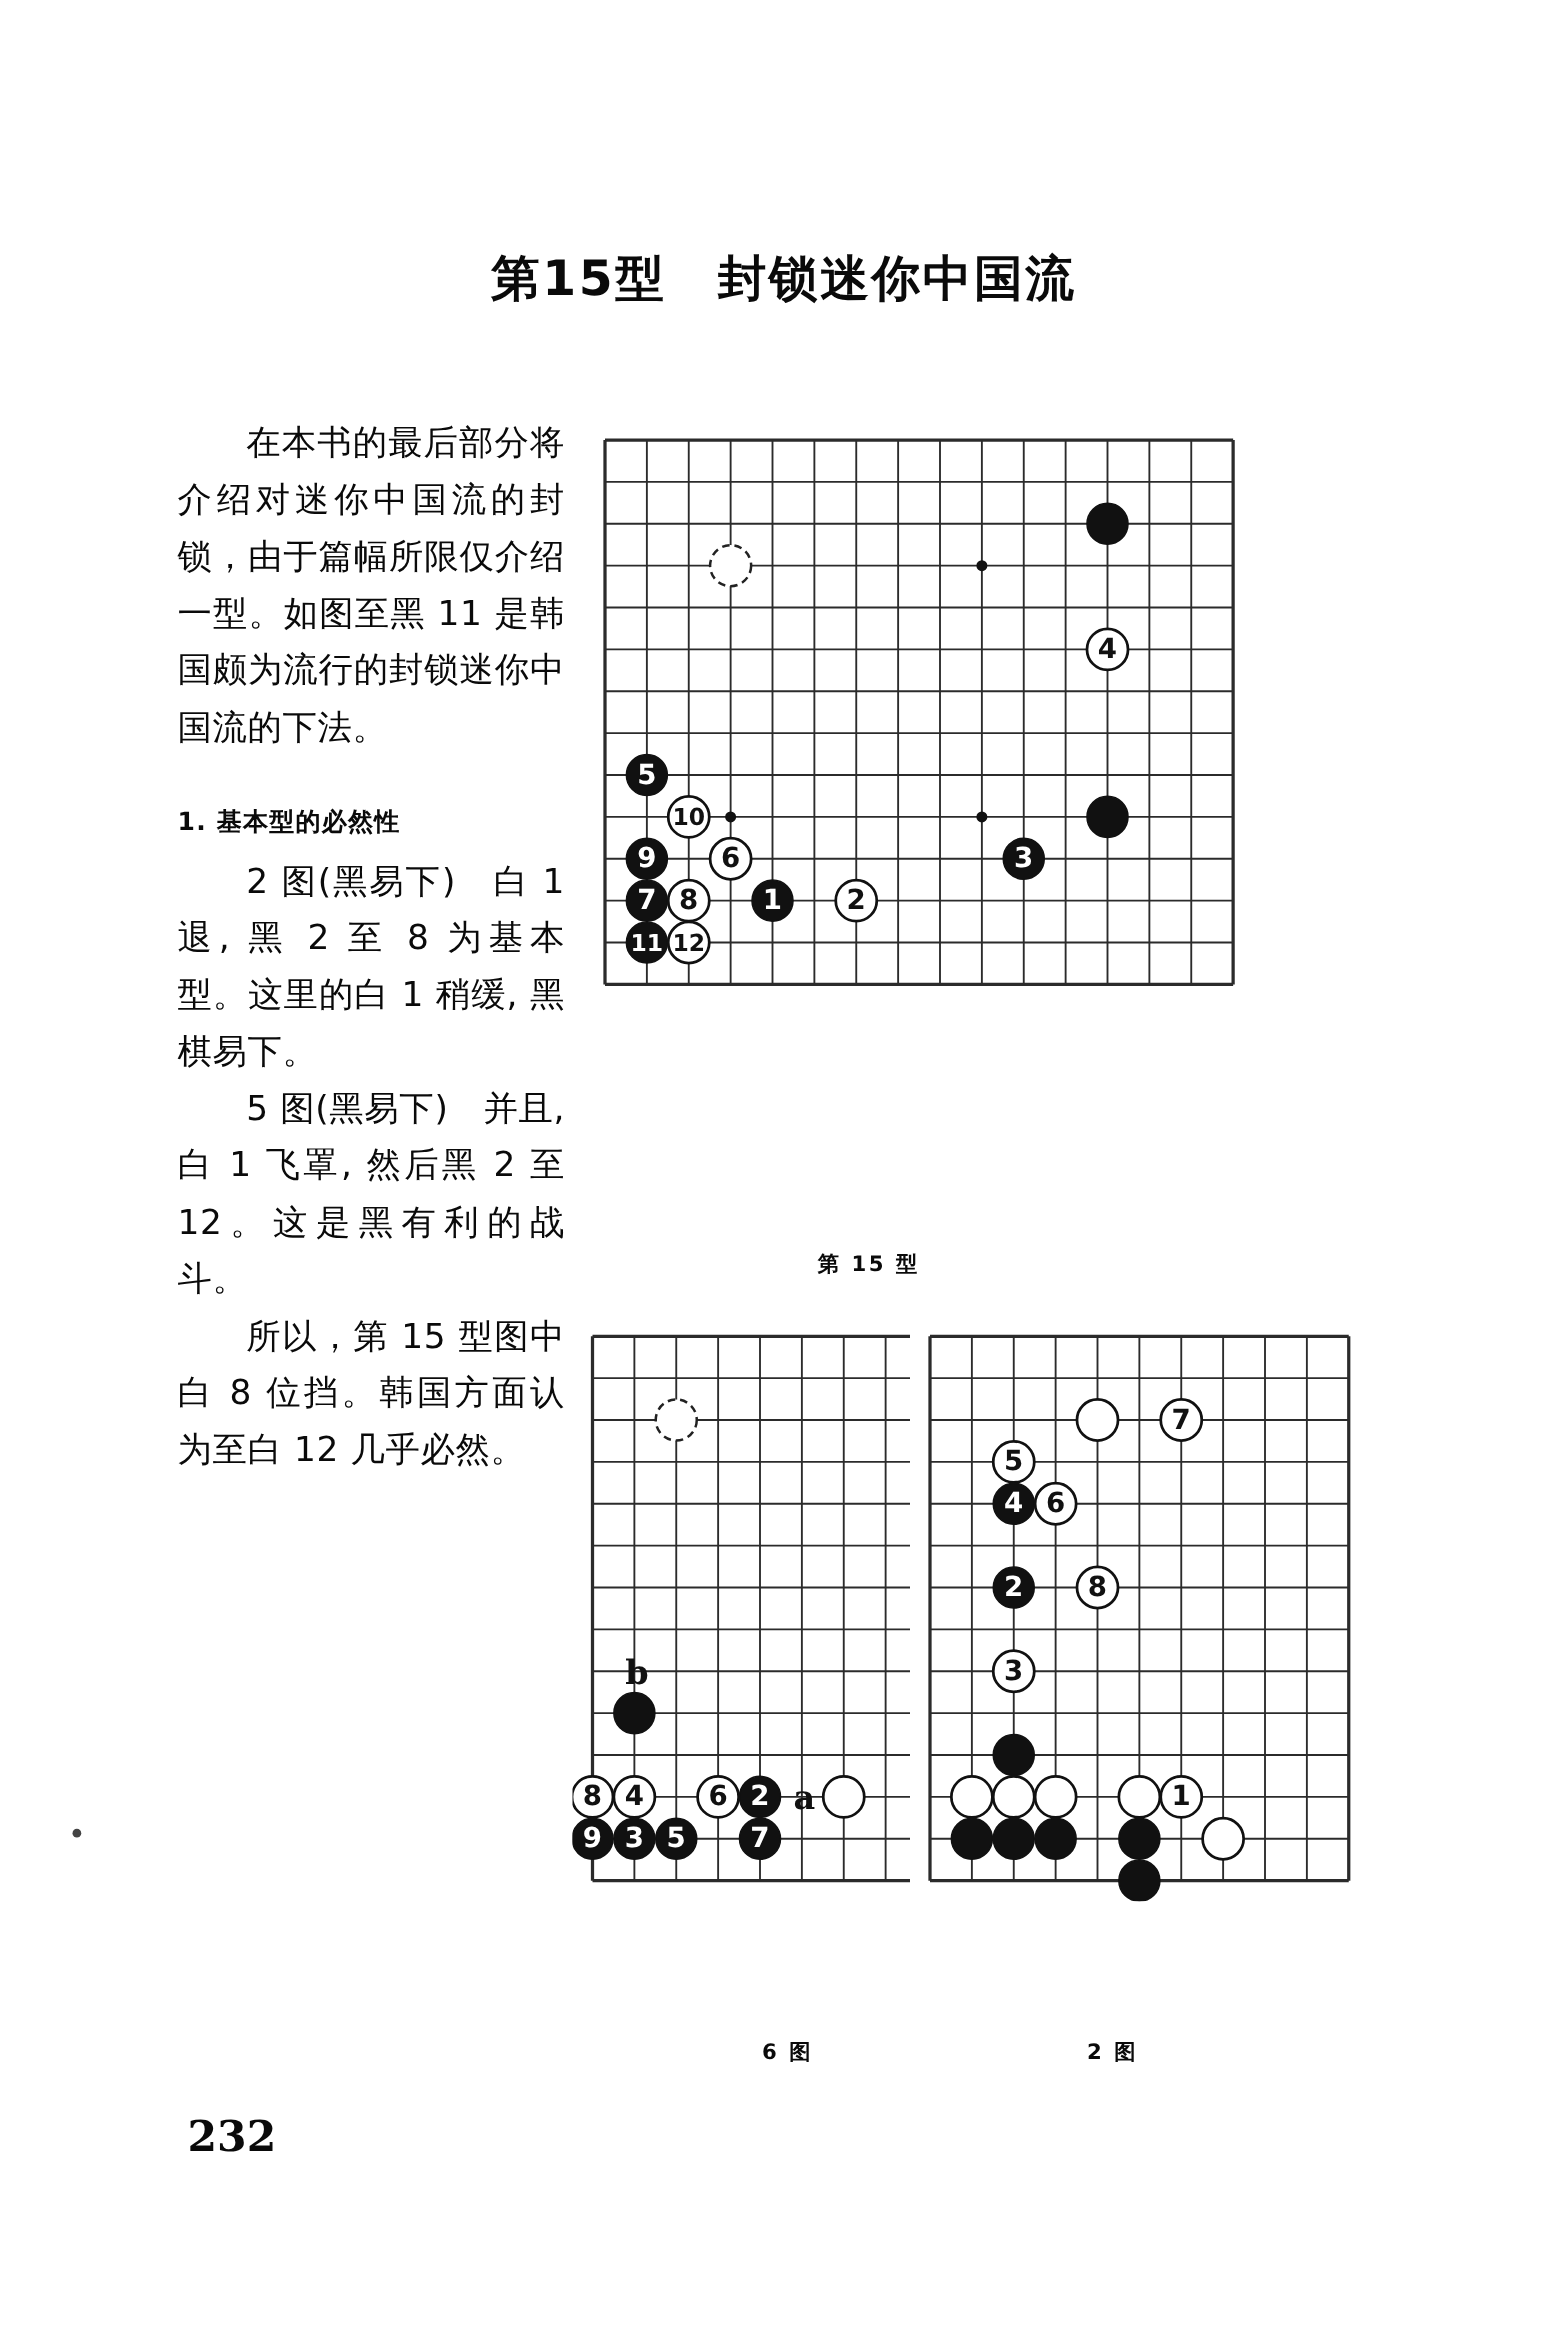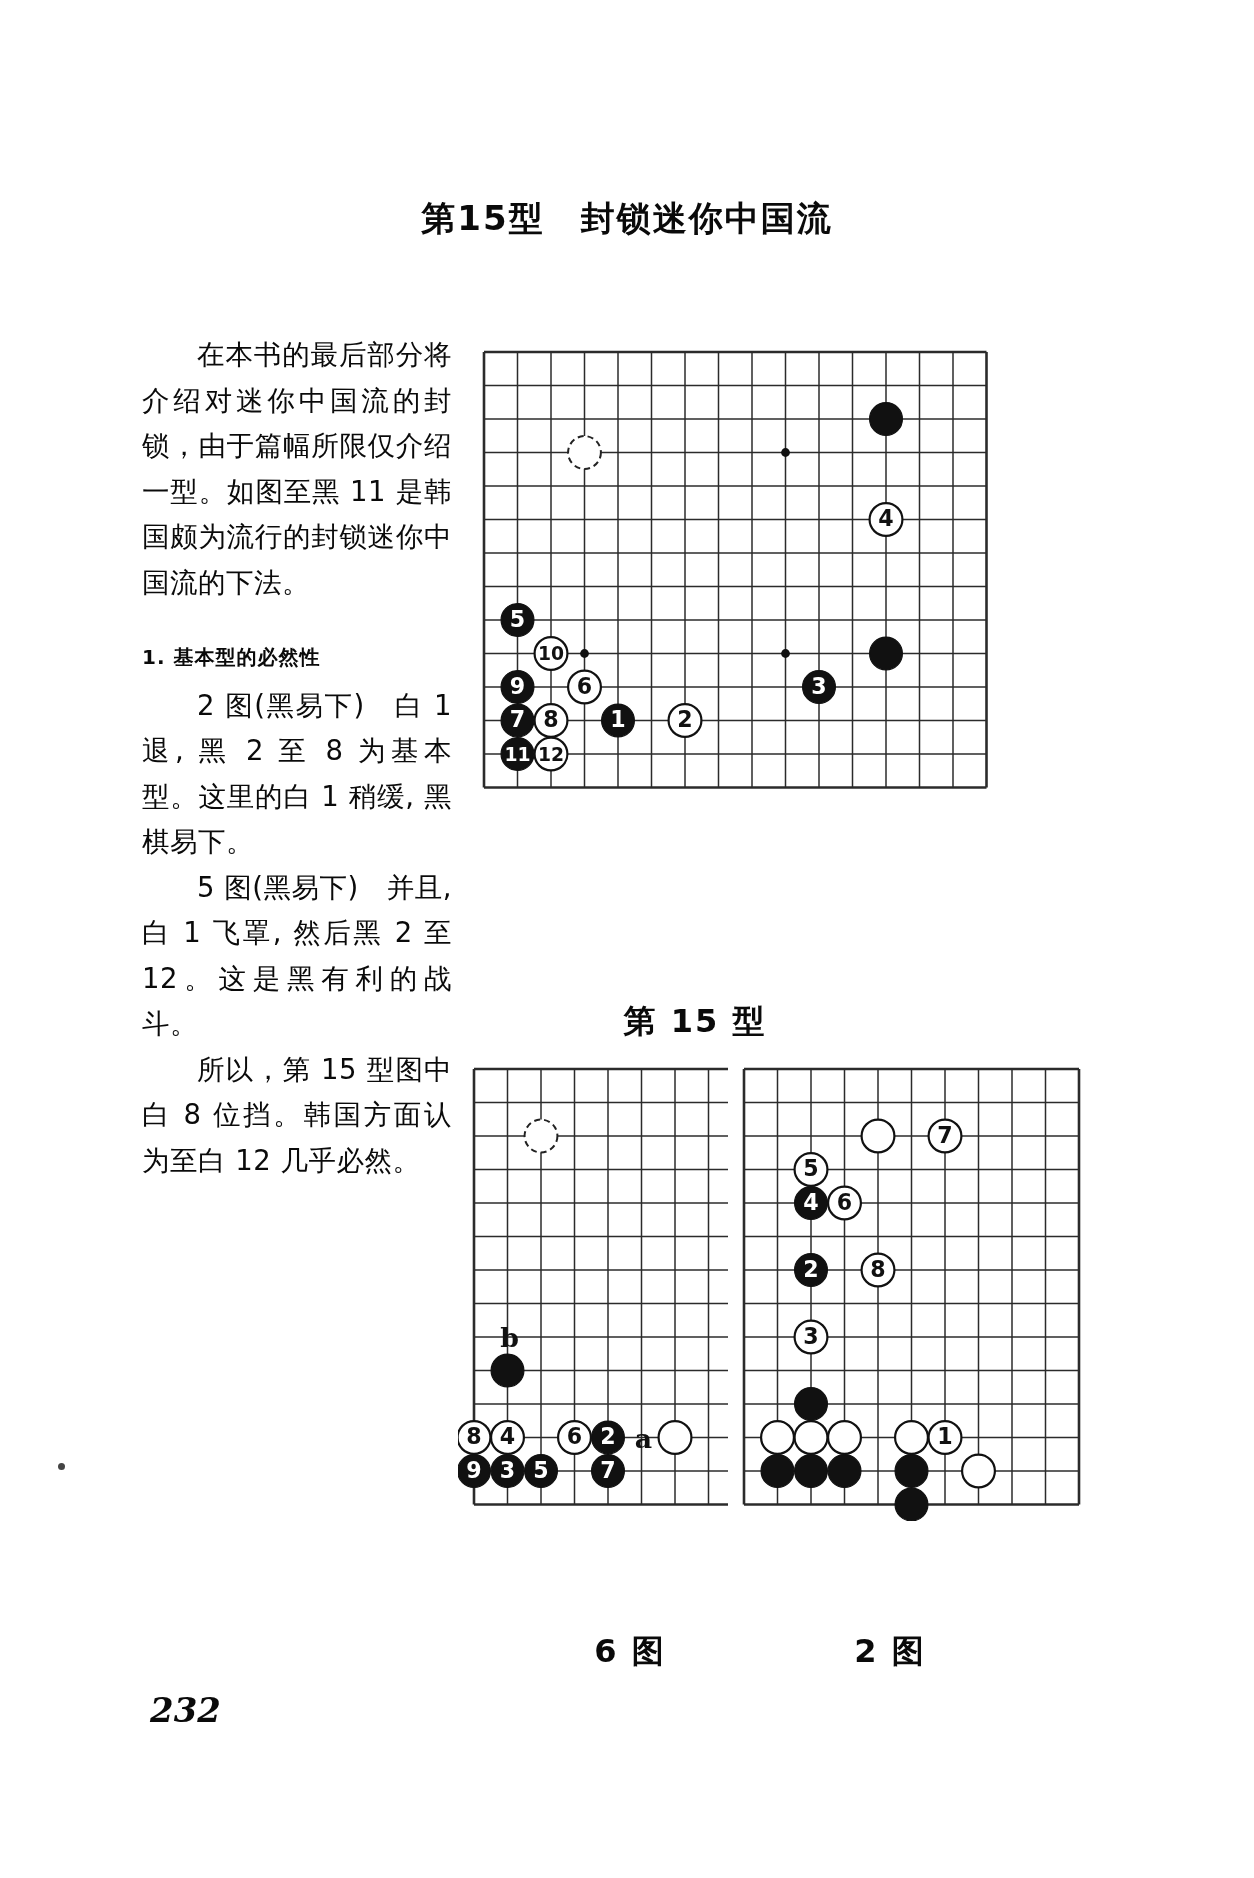--- a/index.html
+++ b/index.html
@@ -7,21 +7,21 @@
     width:1254px;height:1878px;position:relative;overflow:hidden;
     font-family:"DejaVu Sans","Liberation Sans",sans-serif;
     color:#0a0a0a;
   }
   .page{position:absolute;inset:0;background:#ffffff;}
 
   
   .page-title{
     position:absolute;left:0;right:0;top:196px;
     text-align:center;
-    font-size:34px;font-weight:bold;letter-spacing:2px;
+    font-size:39px;font-weight:bold;letter-spacing:2px;
     font-family:"DejaVu Sans","Liberation Sans",sans-serif;
     white-space:pre;
   }
 
   
   .text-col{
     position:absolute;left:142px;top:332px;width:310px;
     font-size:27.5px;line-height:45.5px;
     letter-spacing:0.5px;
     text-align:justify;
@@ -32,32 +32,31 @@
   .sec-head{
     font-weight:bold;font-size:20px;margin:30px 0 2px 0;text-indent:0;
     letter-spacing:1px;
   }
 
   
   .page-num{
     position:absolute;left:150px;top:1690px;
     font-size:34px;font-weight:bold;
     font-family:"DejaVu Serif","Liberation Serif",serif;
-    font-style:italic;
   }
 
   
   .speck{position:absolute;background:#444;border-radius:50%;}
 
   
   .board{position:absolute;background:#fff;}
   .board svg{display:block;}
 
   .caption{
-    position:absolute;text-align:center;font-size:32px;font-weight:bold;
+    position:absolute;text-align:center;font-size:17px;font-weight:bold;
     font-family:"DejaVu Sans","Liberation Sans",sans-serif;
     letter-spacing:2px;
   }
 </style>
 </head>
 <body>
 
 <div class="page">
 
   <div class="page-title">第15型　封锁迷你中国流</div>

